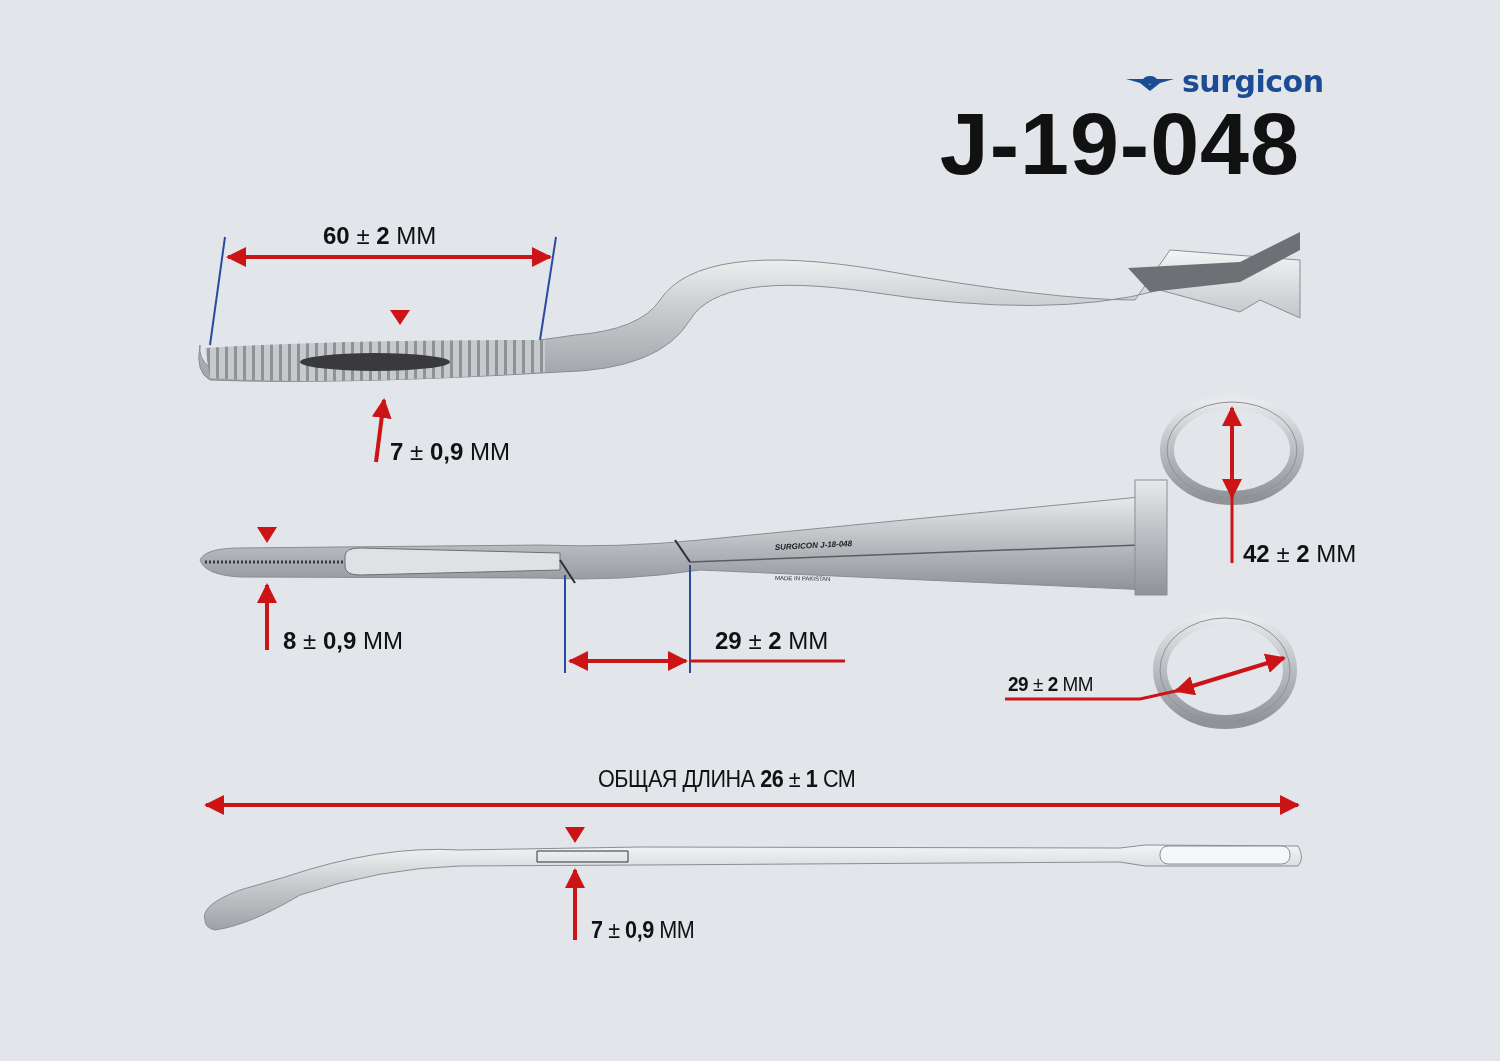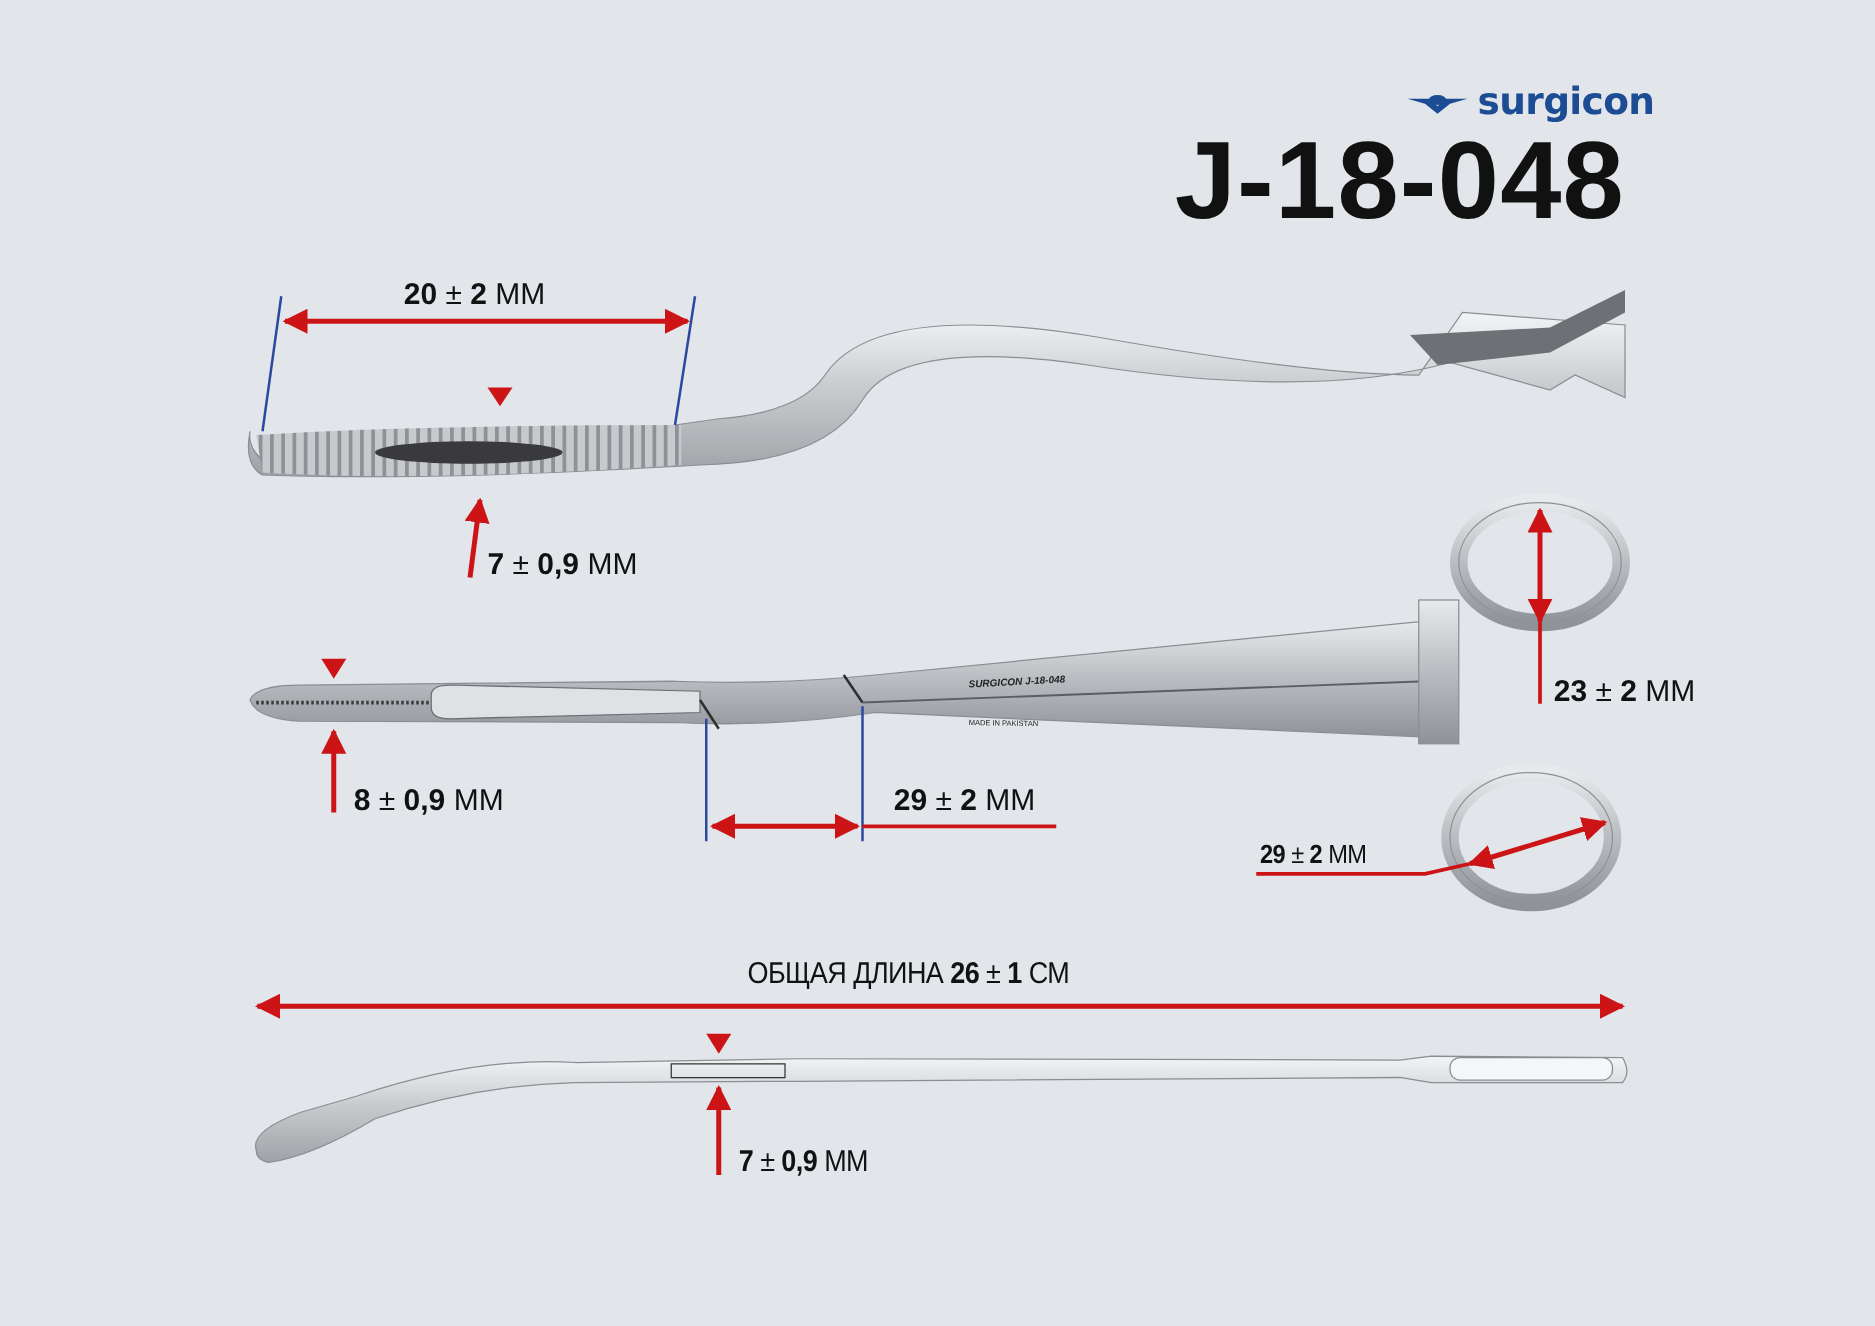--- a/index.html
+++ b/index.html
@@ -86,36 +86,36 @@
   <line x1="575" y1="940" x2="575" y2="870" stroke="#cc1417" stroke-width="4" marker-end="url(#ah)"></line>
 </svg>
 
 <div class="abs brand">
   <svg width="48" height="22" viewBox="0 0 48 22">
     <path d="M0,8 L18,8 L24,14 L30,8 L48,8 L34,12 L24,20 L14,12 z" fill="#1c4c94"></path>
     <ellipse cx="24" cy="9" rx="7" ry="4" fill="#1c4c94"></ellipse>
   </svg>
   <span class="brand-name">surgicon</span>
 </div>
-<div class="abs code">J-18-048</div>
+<div class="abs code">J-19-048</div>
 
 <div class="abs dim" style="left:323px;top:222px;">
-  <b>20</b> <span class="pm">±</span> <b>2</b> <span>ММ</span>
+  <b>60</b> <span class="pm">±</span> <b>2</b> <span>ММ</span>
 </div>
 <div class="abs dim" style="left:390px;top:438px;">
   <b>7</b> <span class="pm">±</span> <b>0,9</b> <span>ММ</span>
 </div>
 <div class="abs dim" style="left:283px;top:627px;">
   <b>8</b> <span class="pm">±</span> <b>0,9</b> <span>ММ</span>
 </div>
 <div class="abs dim" style="left:715px;top:627px;">
   <b>29</b> <span class="pm">±</span> <b>2</b> <span>ММ</span>
 </div>
 <div class="abs dim" style="left:1243px;top:540px;">
-  <b>23</b> <span class="pm">±</span> <b>2</b> <span>ММ</span>
+  <b>42</b> <span class="pm">±</span> <b>2</b> <span>ММ</span>
 </div>
 <div class="abs dim cond" style="left:1008px;top:672px;font-size:21px;">
   <b>29</b> <span class="pm">±</span> <b>2</b> <span>ММ</span>
 </div>
 <div class="abs dim cond" style="left:598px;top:765px;">
   <span>ОБЩАЯ ДЛИНА</span> <b>26</b> <span class="pm">±</span> <b>1</b> <span>СМ</span>
 </div>
 <div class="abs dim cond" style="left:591px;top:916px;">
   <b>7</b> <span class="pm">±</span> <b>0,9</b> <span>ММ</span>
 </div>

